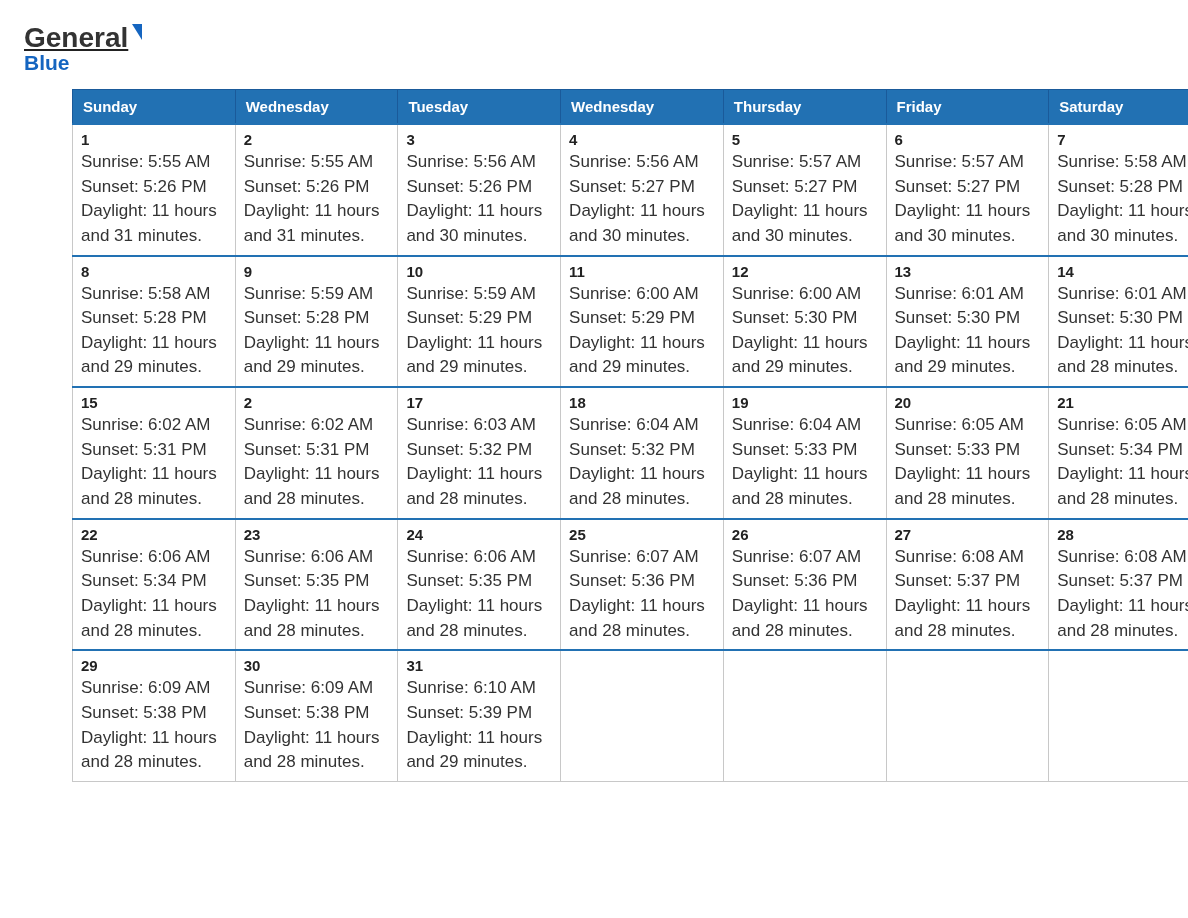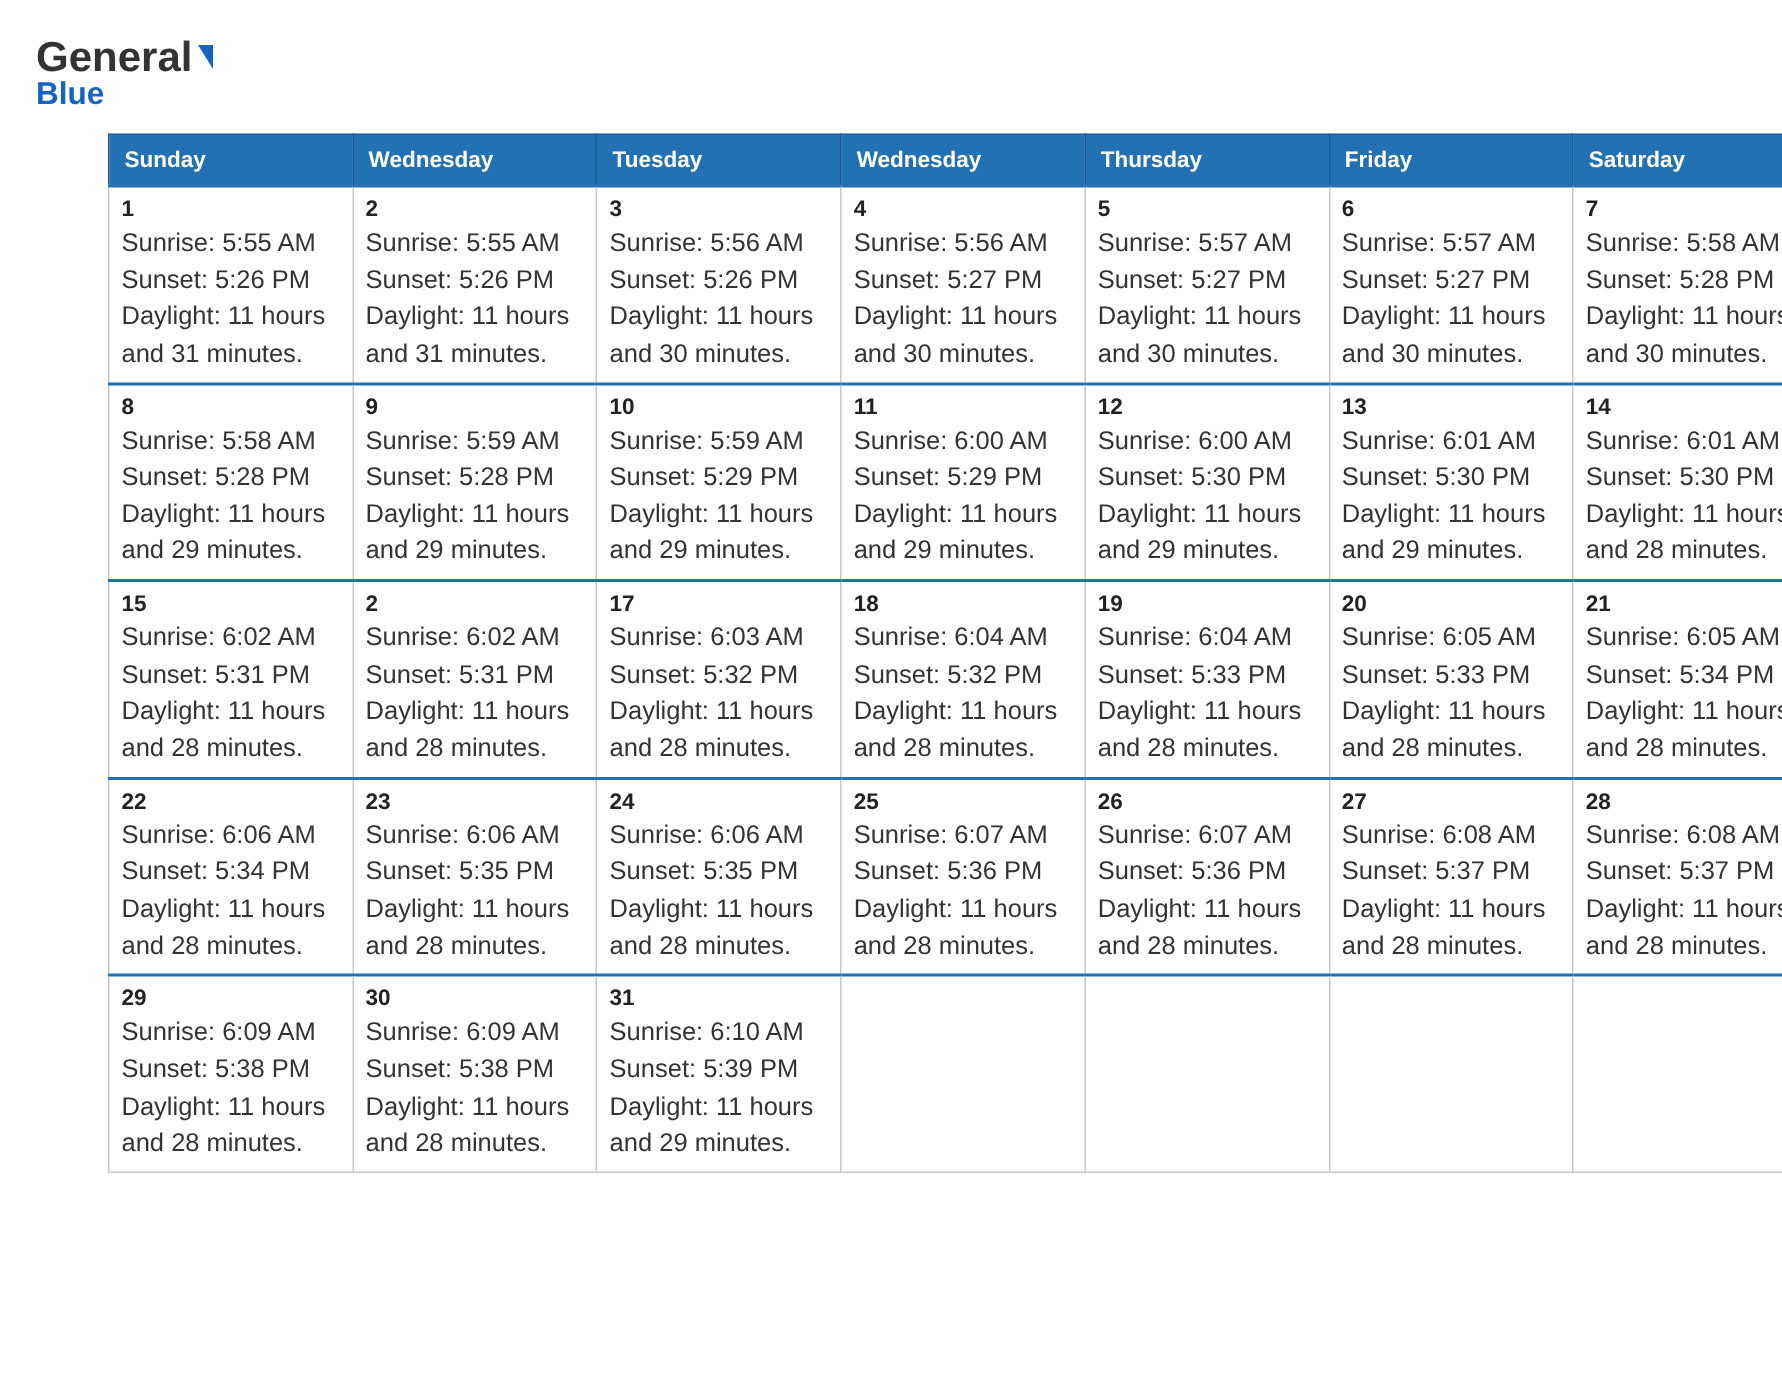--- a/index.html
+++ b/index.html
@@ -39,21 +39,22 @@
       width: 0;
       height: 0;
       border-left: 10px solid transparent;
       border-right: 0px solid transparent;
       border-top: 16px solid #1565c0;
       margin-left: 4px;
       vertical-align: middle;
     }
     .logo-line1 {
       display: flex;
-      align-items: center;
+      align-items: flex-start;
+      text-decoration: underline;
     }
     .title-block {
       text-align: right;
     }
     .month-title {
       font-size: 52px;
       font-weight: bold;
       color: #222;
       line-height: 1.1;
     }

